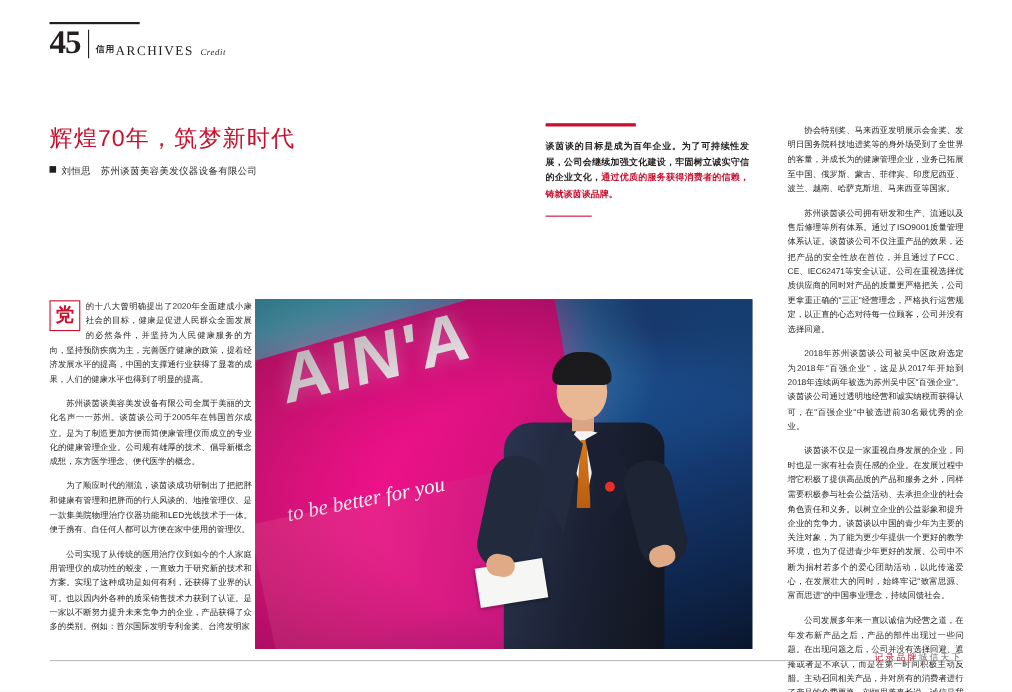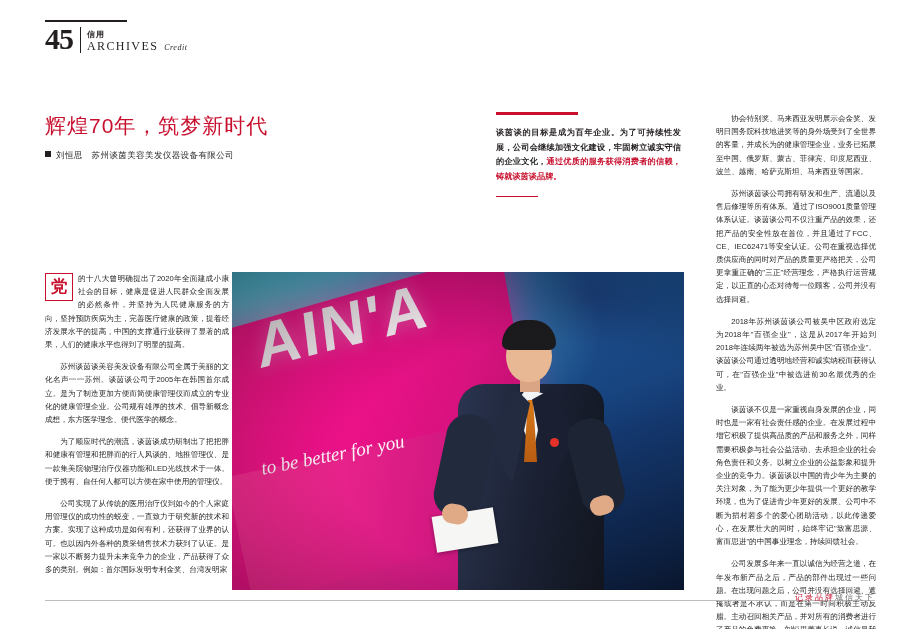--- a/index.html
+++ b/index.html
@@ -36,21 +36,21 @@
     letter-spacing: -1px;
   }
   .header .rule {
     width: 1px;
     height: 26px;
     background: #231f20;
     margin: 0 6px 1px 7px;
   }
   .header .hcol {
     display: flex;
-    flex-direction: column;
+    flex-direction: row;
     justify-content: flex-end;
     padding-bottom: 1px;
   }
   .header .cn {
     font-size: 8px;
     color: #231f20;
     letter-spacing: 1px;
     line-height: 10px;
     font-weight: bold;
   }

